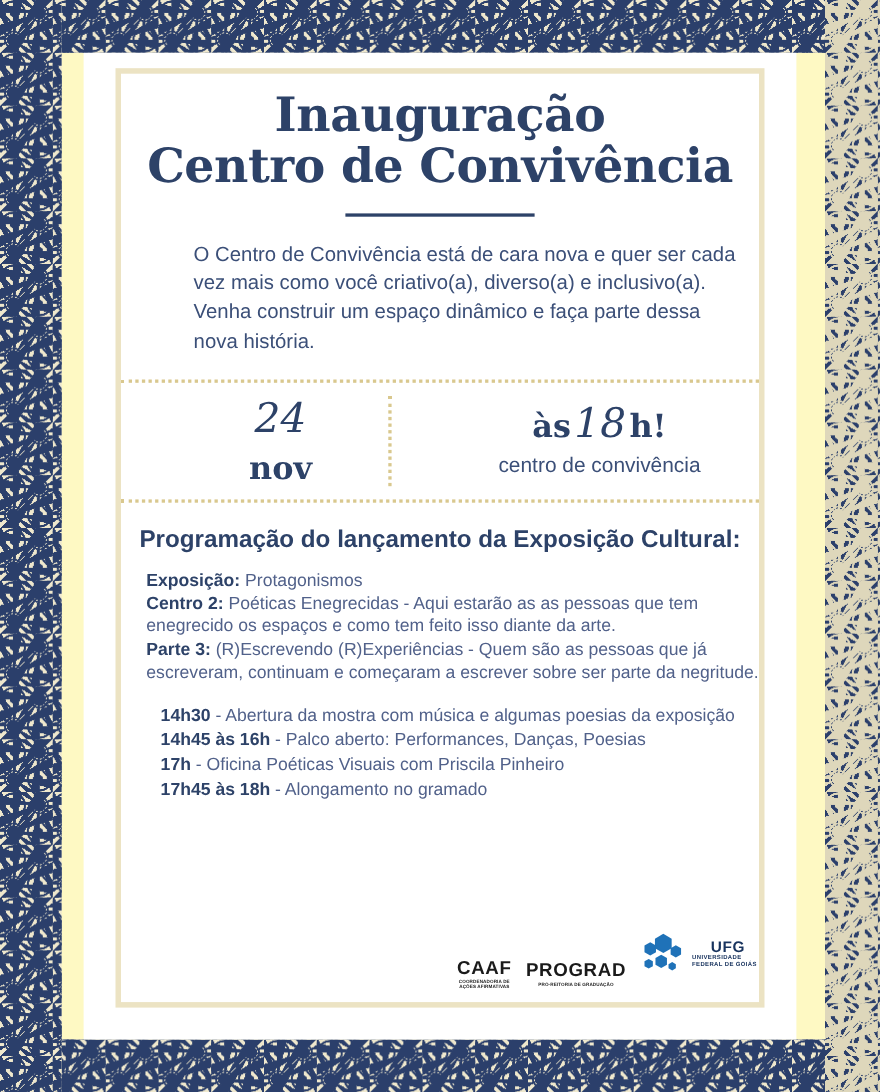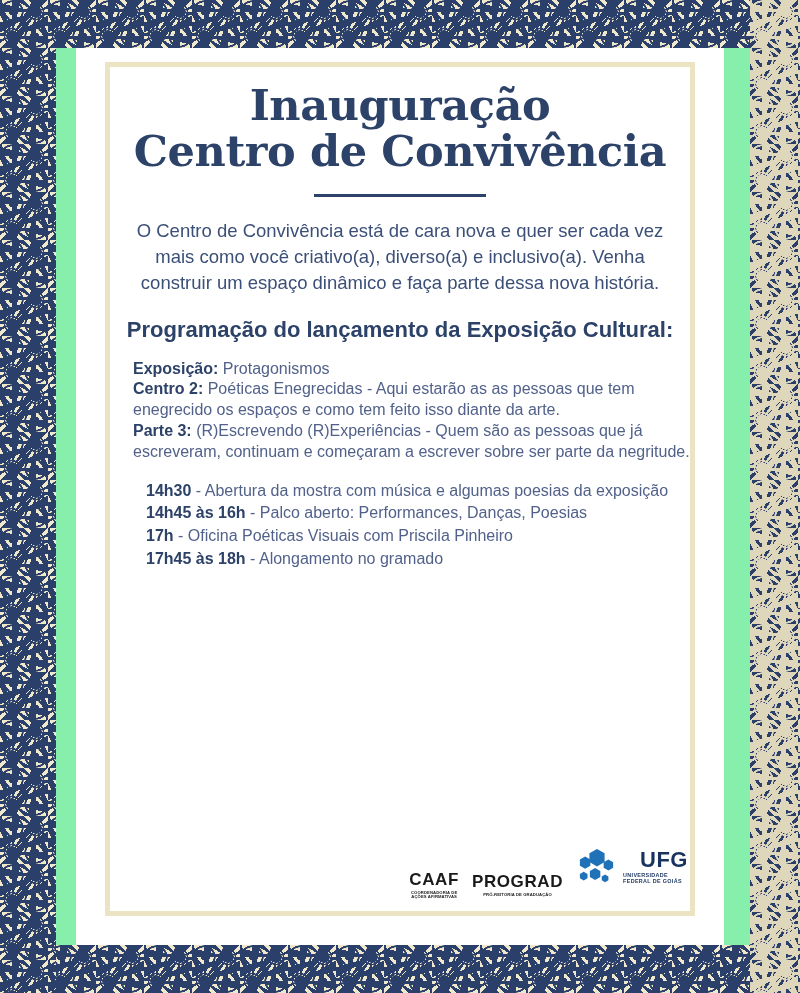--- a/index.html
+++ b/index.html
@@ -9,21 +9,21 @@
     height: 993px;
     background: #ffffff;
     font-family: "Liberation Sans", sans-serif;
   }
 
   #poster {
     position: relative;
     width: 800px;
     height: 993px;
     overflow: hidden;
-    background: #86efac;
+    background: #fef9c3;
   }
 
   
   .tile-band {
     position: absolute;
     background-color: #efe8cd;
     background-repeat: repeat;
     background-size: 48px 48px;
     z-index: 1;
   }
@@ -109,27 +109,27 @@
   #title-line1 { font-size: 43px; display: block; }
   #title-line2 { font-size: 43px; display: block; margin-top: 2px; }
 
   #title-rule {
     width: 172px; height: 3px;
     background: #2d4268;
     margin: 20px auto 0 auto;
   }
 
   #intro {
-    text-align: center;
     font-size: 18.5px;
     line-height: 1.42;
     color: #3b4f78;
     margin-top: 21px;
     padding: 0 18px;
     font-weight: 400;
+    margin-left: 48px;
   }
 
   
   #datestrip {
     margin-top: 22px;
     position: relative;
     height: 112px;
     border-top: 3px dotted #d9c88e;
     border-bottom: 3px dotted #d9c88e;
     display: flex;
@@ -225,21 +225,21 @@
     margin-top: 3px;
   }
   .logo-sub span { display: block; }
 
   #ufg-logo { display: flex; align-items: center; gap: 5px; }
   #ufg-hex { width: 42px; height: 38px; }
   #ufg-words { line-height: 1; }
   #ufg-main {
     font-family: "Liberation Sans", sans-serif;
     font-weight: 700;
-    font-size: 22px;
+    font-size: 14px;
     letter-spacing: 0.5px;
     color: #18335e;
     margin-left: 17px;
   }
   #ufg-sub {
     font-family: "Liberation Sans", sans-serif;
     font-weight: 700;
     font-size: 5.4px;
     letter-spacing: 0.35px;
     color: #18335e;
@@ -265,20 +265,35 @@
     <div class="title-block">
       <div class="poster-title">
         <span id="title-line1">Inauguração</span>
         <span id="title-line2">Centro de Convivência</span>
       </div>
       <div id="title-rule"></div>
     </div>
 
     <p id="intro">O Centro de Convivência está de cara nova e quer ser cada vez mais como você criativo(a), diverso(a) e inclusivo(a). Venha construir um espaço dinâmico e faça parte dessa nova história.</p>
 
+    <div id="datestrip">
+      <div class="vdiv"></div>
+
+      <div class="half">
+        <span id="date-day" class="script-num">24</span>
+        <span id="date-month" class="fraktur">nov</span>
+      </div>
+
+      <div class="half">
+        <span id="time-line">
+          <span class="fraktur">às</span><span class="script-num">18</span><span class="fraktur">h!</span>
+        </span>
+        <span id="venue">centro de convivência</span>
+      </div>
+    </div>
 
     <div id="prog-heading">Programação do lançamento da Exposição Cultural:</div>
 
     <div id="exposicao-block">
         <span class="p-line"><b>Exposição:</b><span> Protagonismos</span></span>
         <span class="p-line"><b>Centro 2:</b><span> Poéticas Enegrecidas - Aqui estarão as as pessoas que tem enegrecido os espaços e como tem feito isso diante da arte.</span></span>
         <span class="p-line"><b>Parte 3:</b><span> (R)Escrevendo (R)Experiências - Quem são as pessoas que já escreveram, continuam e começaram a escrever sobre ser parte da negritude.</span></span>
       </div>
 
     <div id="schedule-block">

